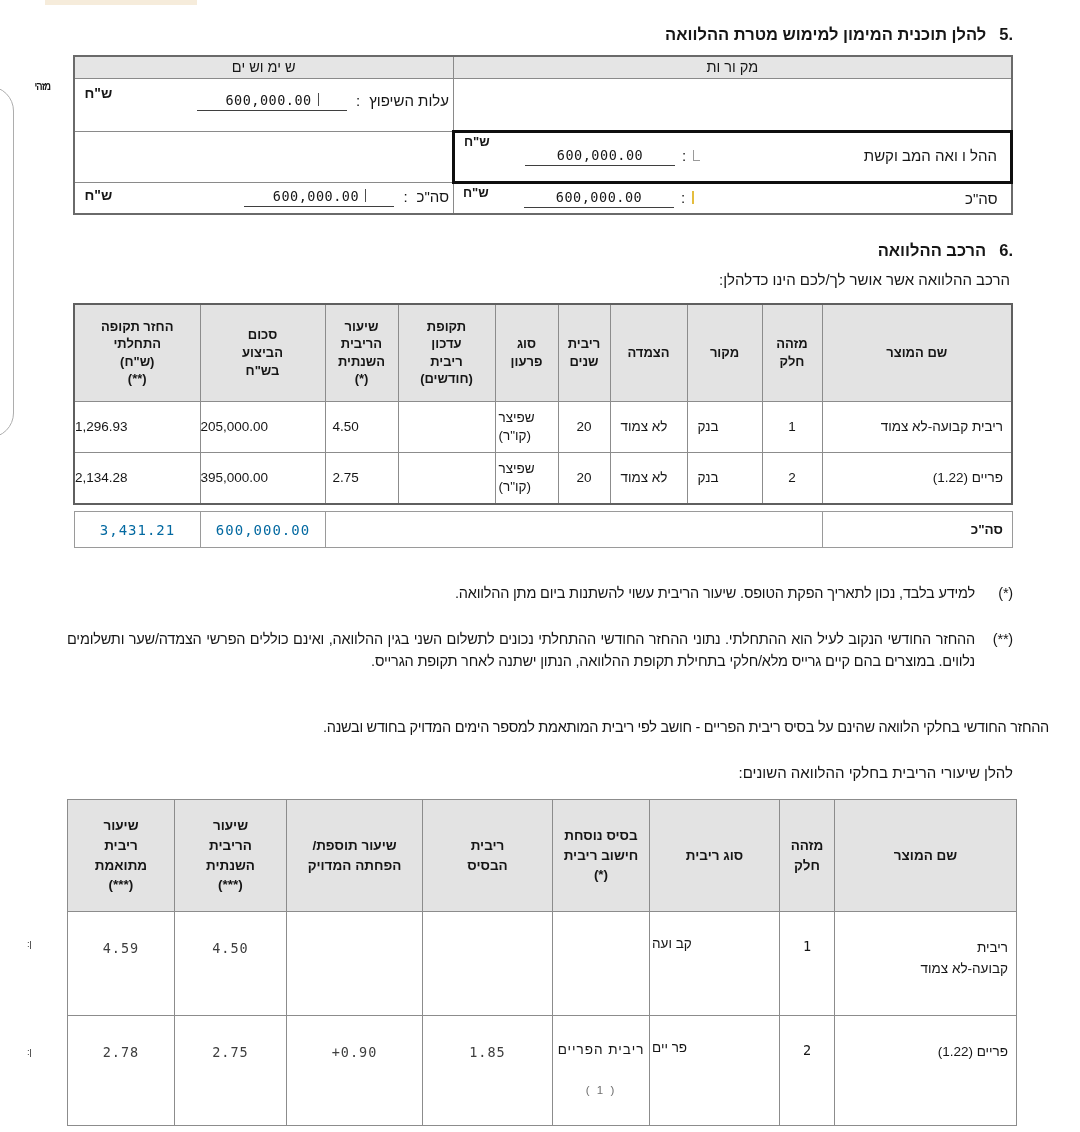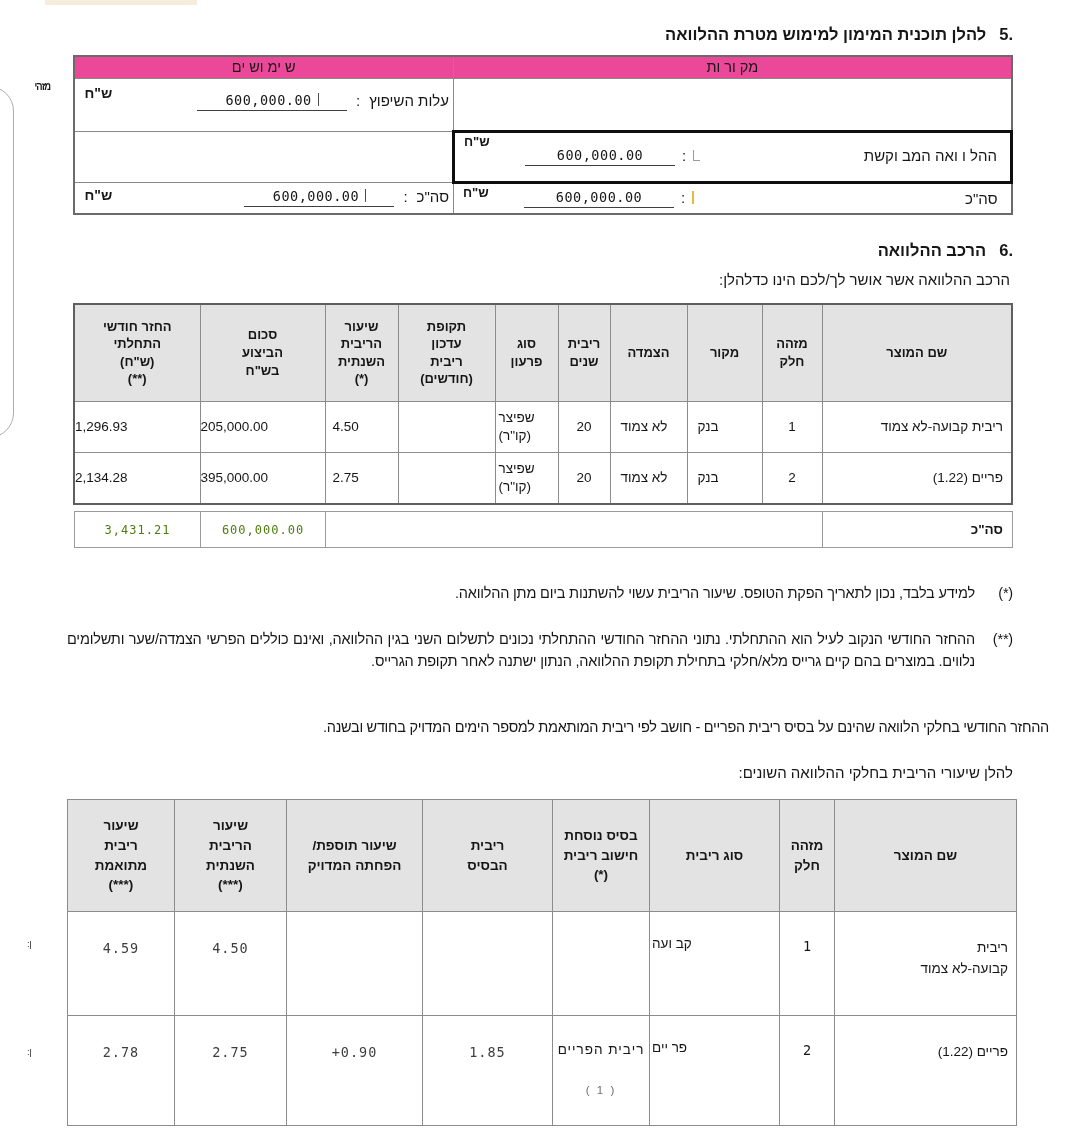--- a/index.html
+++ b/index.html
@@ -28,21 +28,21 @@
   .sec-head { display: flex; gap: 13px; font-weight: bold; font-size: 16.5px; align-items: baseline; }
   .sec-num { direction: ltr; }
   #h5 { top: 25px; right: 67px; }
   #h6 { top: 241px; right: 67px; }
   #subtitle { top: 271px; right: 70px; font-size: 15px; }
 
   
   #funding { top: 55px; right: 67px; border-collapse: collapse; table-layout: fixed; width: 938px; }
   #funding td, #funding th { border: 1px solid #8a8a8a; position: relative; padding: 0; }
   #funding { border: 2px solid #6a6a6a; }
-  #funding th { background: #ec4899; font-weight: normal; font-size: 14.5px; height: 22px; text-align: center; }
+  #funding th { background: #e5e5e5; font-weight: normal; font-size: 14.5px; height: 22px; text-align: center; }
   .f-r1 { height: 53px; } .f-r2 { height: 51px; } .f-r3 { height: 32px; }
   .focused { border: 3px solid #0e0e0e !important; }
   .cur { font-weight: bold; position: absolute; }
   .cur-left { left: 10px; top: 6px; font-size: 14px; }
   .cur-left-sm { left: 10px; top: 4px; font-size: 14px; }
   .cur-src { left: 9px; top: 1px; font-size: 13px; }
   .fline { position: absolute; right: 4px; display: flex; direction: rtl; align-items: flex-start; gap: 9px; font-size: 15px; }
   .fline-r1 { top: 13px; } .fline-r3 { top: 5px; }
   .fbox { display: inline-flex; direction: ltr; justify-content: center; align-items: flex-start;
     width: 150px; border-bottom: 1px solid #3f3f3f; padding-bottom: 2px;
@@ -69,21 +69,21 @@
   .c-years { text-align: center; }
   .c-rep { text-align: left; padding-left: 3px; line-height: 1.3; }
   .c-rate { text-align: left; padding-left: 7px; direction: ltr; }
   .c-amt { text-align: left; padding-left: 0; direction: ltr; }
 
   
   #loan-total { top: 511px; right: 67px; border-collapse: collapse; table-layout: fixed; width: 938px;
     border: 1px solid #9a9a9a; }
   #loan-total td { border: 1px solid #9a9a9a; height: 36px; vertical-align: middle; }
   .t-label { text-align: right; padding-right: 9px; font-weight: bold; font-size: 13.5px; }
-  .t-num { text-align: center; font-size: 12px; color: #4d7c0f; letter-spacing: 1px; direction: ltr; }
+  .t-num { text-align: center; font-size: 14px; color: #0369a1; letter-spacing: 1px; direction: ltr; }
 
   
   .note { display: flex; direction: rtl; gap: 11px; font-size: 14.5px; line-height: 1.5; letter-spacing: -0.2px; }
   .note-marker { min-width: 27px; direction: ltr; text-align: right; }
   #note-star { top: 583px; right: 67px; }
   #note-dstar { top: 629px; right: 67px; }
   #note-dstar .note-body { width: 908px; text-align: justify; }
   #note-prime { top: 719px; right: 31px; font-size: 14.5px; letter-spacing: -0.3px; white-space: nowrap; }
   #rates-intro { top: 764px; right: 67px; font-size: 15px; }
 
@@ -218,21 +218,21 @@
 עדכון
 ריבית
 (חודשים)</th>
     <th class="pre">שיעור
 הריבית
 השנתית
 (*)</th>
     <th class="pre">סכום
 הביצוע
 בש"ח</th>
-    <th class="pre">החזר חודשי
+    <th class="pre">החזר תקופה
 התחלתי
 (ש"ח)
 (**)</th>
   </tr>
   <tr class="l-r1">
     <td class="c-prod">ריבית קבועה-לא צמוד</td>
     <td class="c-part">1</td>
     <td class="c-left">בנק</td>
     <td class="c-left">לא צמוד</td>
     <td class="c-years">20</td>

